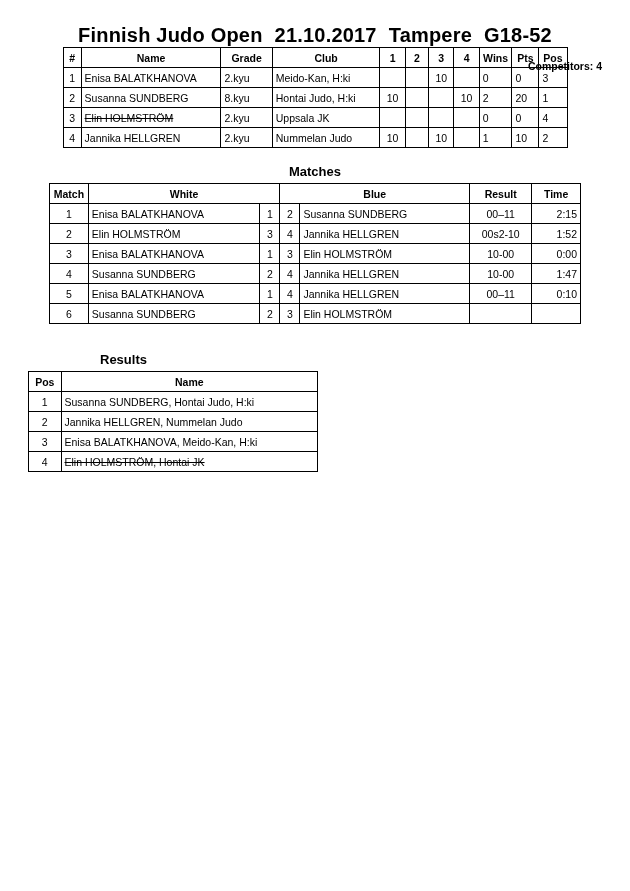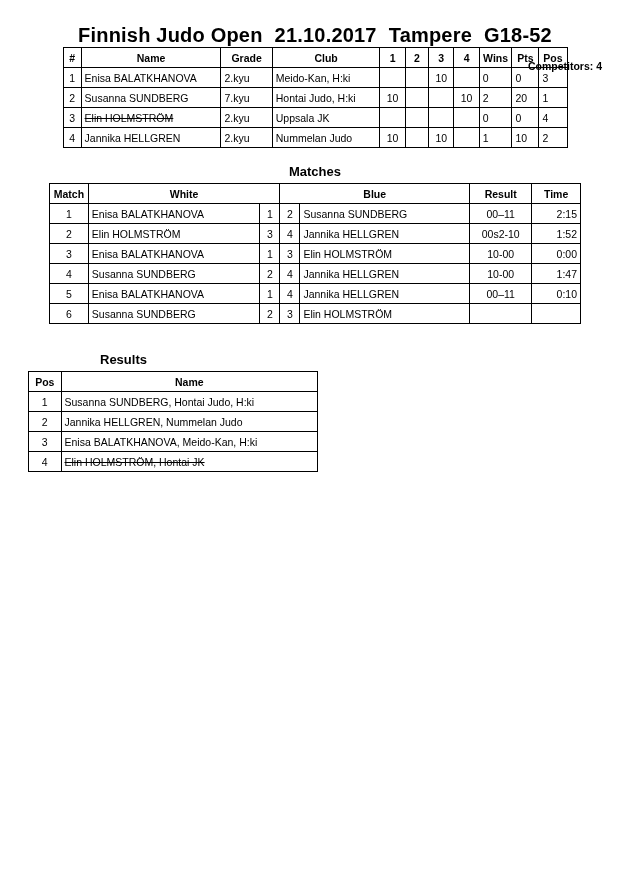--- a/index.html
+++ b/index.html
@@ -158,21 +158,21 @@
           <td class="c sc"></td>
           <td class="c sc">10</td>
           <td class="c sc"></td>
           <td class="l wins">0</td>
           <td class="l pts">0</td>
           <td class="l pos">3</td>
         </tr>
         <tr>
           <td class="c num">2</td>
           <td class="l name">Susanna SUNDBERG</td>
-          <td class="l grade">7.kyu</td>
+          <td class="l grade">8.kyu</td>
           <td class="l club">Hontai Judo, H:ki</td>
           <td class="c sc">10</td>
           <td class="c sc"></td>
           <td class="c sc"></td>
           <td class="c sc">10</td>
           <td class="l wins">2</td>
           <td class="l pts">20</td>
           <td class="l pos">1</td>
         </tr>
         <tr>

